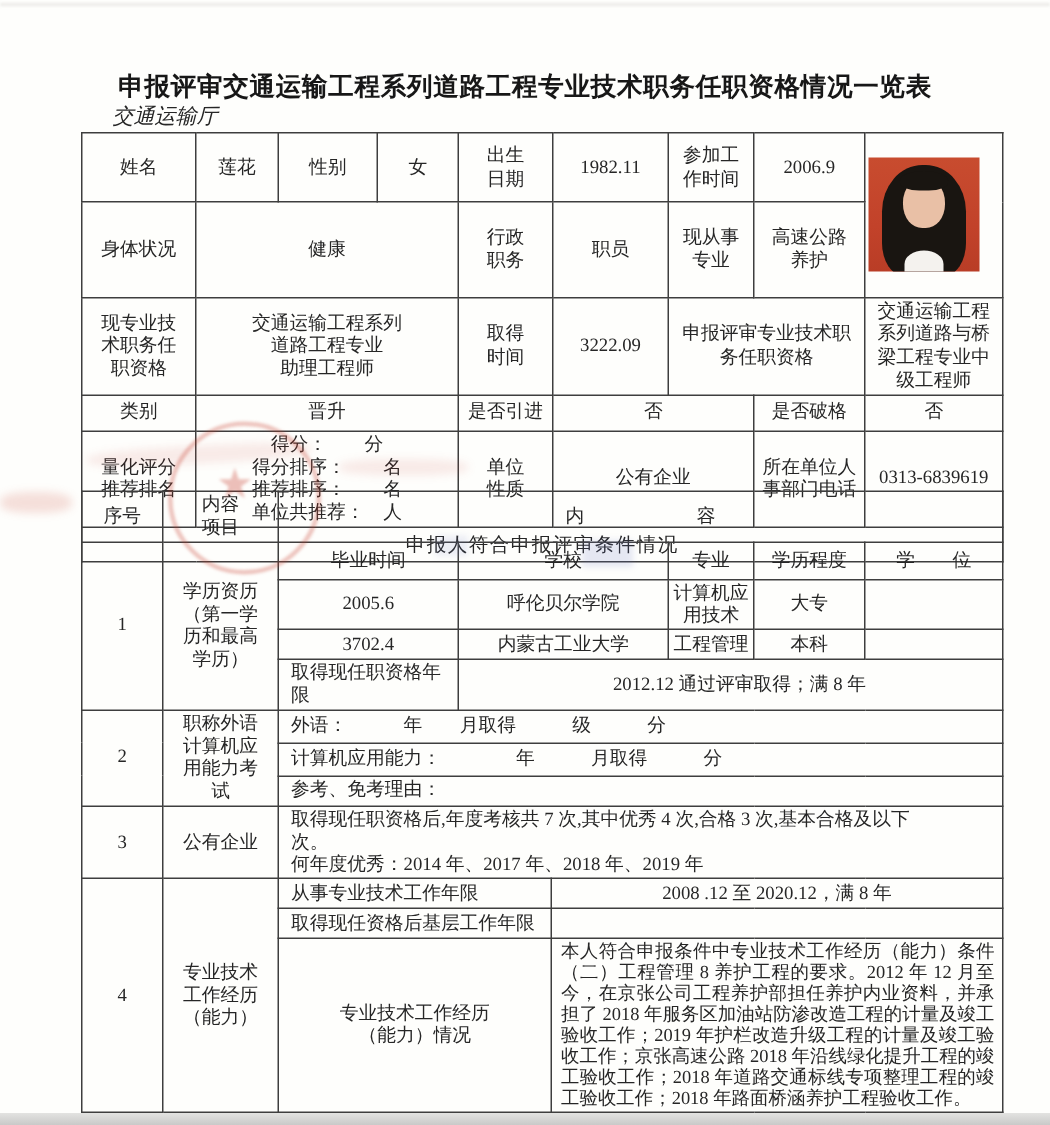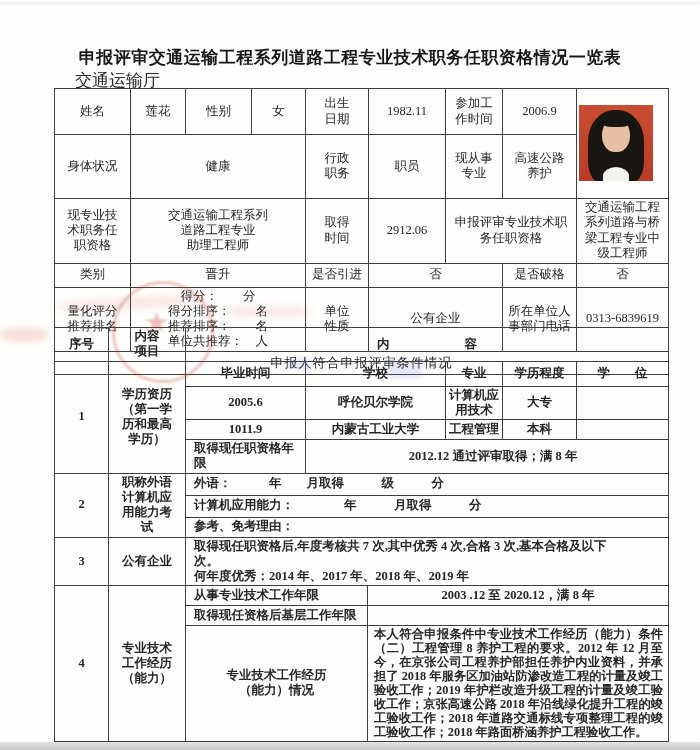--- a/index.html
+++ b/index.html
@@ -6,27 +6,27 @@
   body{
     width:700px;height:750px;position:relative;overflow:hidden;
     background:#fefefc;
     font-family:"Liberation Serif","DejaVu Serif",serif;
     color:#262626;
   }
   .page-title{
     position:absolute;top:46px;left:0;width:700px;text-align:center;
     font-size:17px;font-weight:bold;letter-spacing:.5px;color:#171717;
   }
-  .orgs{position:absolute;top:69px;left:0;width:700px;height:18px;font-size:17px;}
+  .orgs{position:absolute;top:69px;left:0;width:700px;height:18px;font-size:14px;font-style:italic;}
   .orgs span{position:absolute;white-space:nowrap;}
   .org1{left:75px;} .org2{left:200px;} .org3{left:414px;}
 
   table{border-collapse:collapse;table-layout:fixed;position:absolute;left:54px;background:transparent;}
   #t-top{top:88px;width:614px;padding-left:36px;}
-  #t-bottom{top:327px;width:614px;font-weight:bold;}
+  #t-bottom{top:327px;width:614px;}
   td{
     border:1px solid #3e3e3e;text-align:center;vertical-align:middle;
     padding:1px 2px;font-size:12.5px;line-height:1.22;color:#262626;
     white-space:pre-line;overflow:hidden;
   }
   td.left{text-align:left;padding-left:8px;}
   td.nopad{padding:0;}
   .justify{
     text-align:justify;text-justify:inter-ideograph;white-space:normal;
     font-size:12.3px;line-height:13.9px;padding:2px 5px 1px 6px;vertical-align:top;
@@ -116,21 +116,21 @@
   </tr>
   <tr style="height:65px">
     <td>现专业技
 术职务任
 职资格</td>
     <td colspan="3">交通运输工程系列
 道路工程专业
 助理工程师</td>
     <td>取得
 时间</td>
-    <td>2912.06</td>
+    <td>3222.09</td>
     <td colspan="2">申报评审专业技术职
 务任职资格</td>
     <td>交通运输工程
 系列道路与桥
 梁工程专业中
 级工程师</td>
   </tr>
   <tr style="height:24px">
     <td>类别</td>
     <td colspan="3">晋升</td>
@@ -191,21 +191,21 @@
   </tr>
   <tr style="height:28px">
     <td>2005.6</td>
     <td colspan="2">呼伦贝尔学院</td>
     <td>计算机应
 用技术</td>
     <td>大专</td>
     <td></td>
   </tr>
   <tr style="height:20px">
-    <td>1011.9</td>
+    <td>3702.4</td>
     <td colspan="2">内蒙古工业大学</td>
     <td>工程管理</td>
     <td>本科</td>
     <td></td>
   </tr>
   <tr style="height:25px">
     <td class="left">取得现任职资格年
 限</td>
     <td colspan="5" class="qualval">2012.12 通过评审取得；满 8 年</td>
   </tr>
@@ -228,21 +228,21 @@
     <td>公有企业</td>
     <td colspan="6" class="left">取得现任职资格后,年度考核共 7 次,其中优秀 4 次,合格 3 次,基本合格及以下　　　　次。
 何年度优秀：2014 年、2017 年、2018 年、2019 年</td>
   </tr>
   <tr style="height:20px">
     <td rowspan="3">4</td>
     <td rowspan="3">专业技术
 工作经历
 （能力）</td>
     <td colspan="2" class="left">从事专业技术工作年限</td>
-    <td colspan="4">2003 .12 至 2020.12，满 8 年</td>
+    <td colspan="4">2008 .12 至 2020.12，满 8 年</td>
   </tr>
   <tr style="height:20px">
     <td colspan="2" class="left">取得现任资格后基层工作年限</td>
     <td colspan="4"></td>
   </tr>
   <tr style="height:112px">
     <td colspan="2">专业技术工作经历
 （能力）情况</td>
     <td colspan="4" class="justify">本人符合申报条件中专业技术工作经历（能力）条件（二）工程管理 8 养护工程的要求。2012 年 12 月至今，在京张公司工程养护部担任养护内业资料，并承担了 2018 年服务区加油站防渗改造工程的计量及竣工验收工作；2019 年护栏改造升级工程的计量及竣工验收工作；京张高速公路 2018 年沿线绿化提升工程的竣工验收工作；2018 年道路交通标线专项整理工程的竣工验收工作；2018 年路面桥涵养护工程验收工作。</td>
   </tr>

